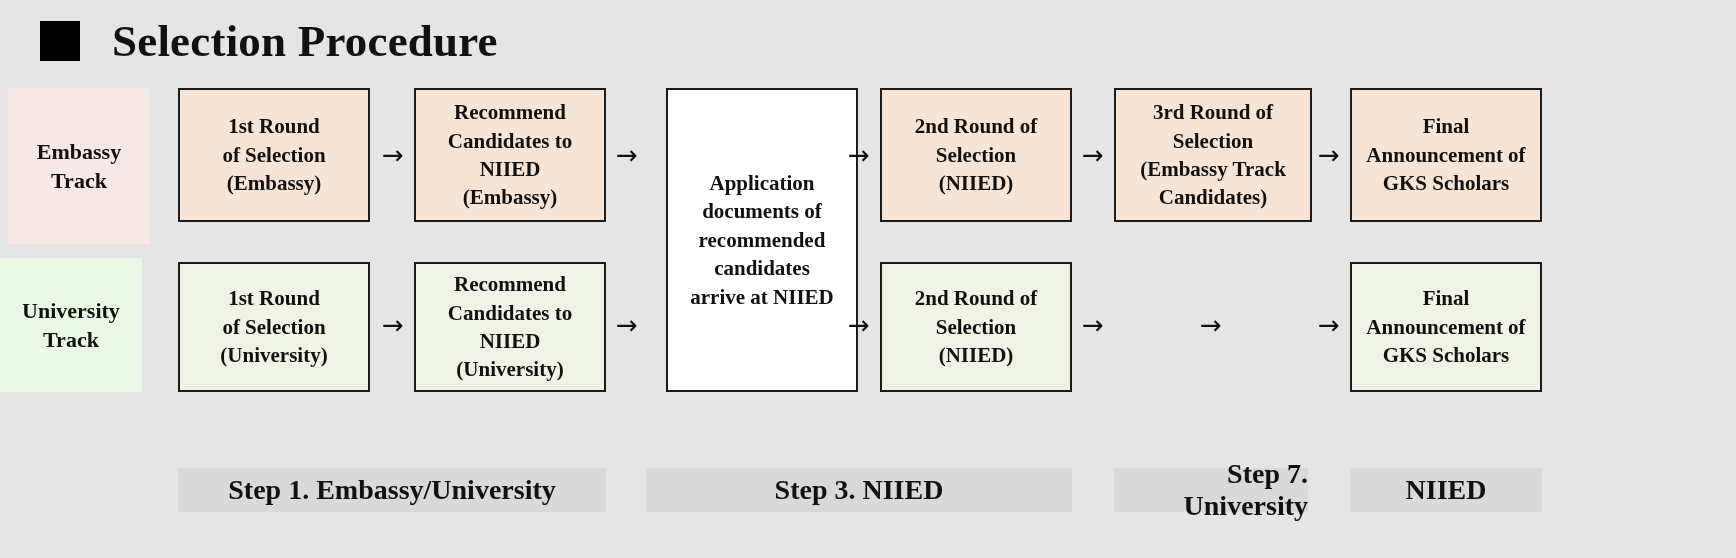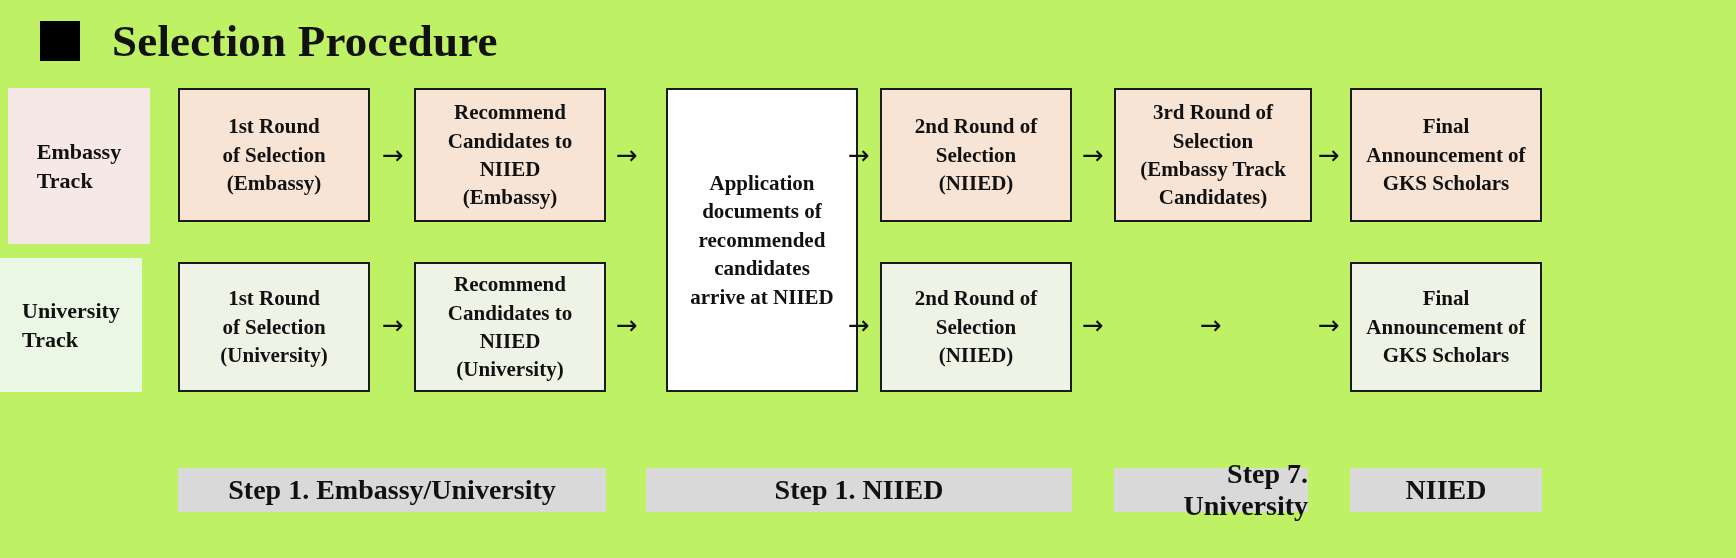--- a/index.html
+++ b/index.html
@@ -10,21 +10,21 @@
   }
   body {
     font-family: "Liberation Serif", "DejaVu Serif", serif;
     -webkit-font-smoothing: antialiased;
   }
 
   #canvas {
     position: relative;
     width: 1736px;
     height: 558px;
-    background: #bef264;
+    background: #e5e5e5;
     overflow: hidden;
   }
 
   
   .title-row {
     position: absolute;
     left: 40px;
     top: 10px;
     display: flex;
     align-items: center;
@@ -45,21 +45,21 @@
     line-height: 1;
     white-space: nowrap;
   }
 
   
   .track-label {
     position: absolute;
     display: flex;
     align-items: center;
     justify-content: center;
-    text-align: left;
+    text-align: center;
     font-size: 22px;
     font-weight: bold;
     color: #111111;
     line-height: 1.33;
   }
   .track-label.embassy {
     left: 8px;
     top: 88px;
     width: 142px;
     height: 156px;
@@ -187,21 +187,21 @@
   <div class="arrow" style="left:1312px; top:312px; width:34px;">→</div>
 
   <div class="flow-box green" style="left:1350px; top:262px; width:192px; height:130px;">
     <span>Final<br>Announcement of<br>GKS Scholars</span>
   </div>
 
   <div class="step-bar" style="left:178px; width:428px;">
     <span>Step 1. Embassy/University</span>
   </div>
   <div class="step-bar" style="left:646px; width:426px;">
-    <span>Step 1. NIIED</span>
+    <span>Step 3. NIIED</span>
   </div>
   <div class="step-bar" style="left:1114px; width:194px;">
     <span>Step 7. University</span>
   </div>
   <div class="step-bar" style="left:1350px; width:192px;">
     <span>NIIED</span>
   </div>
 
 </div>
 

